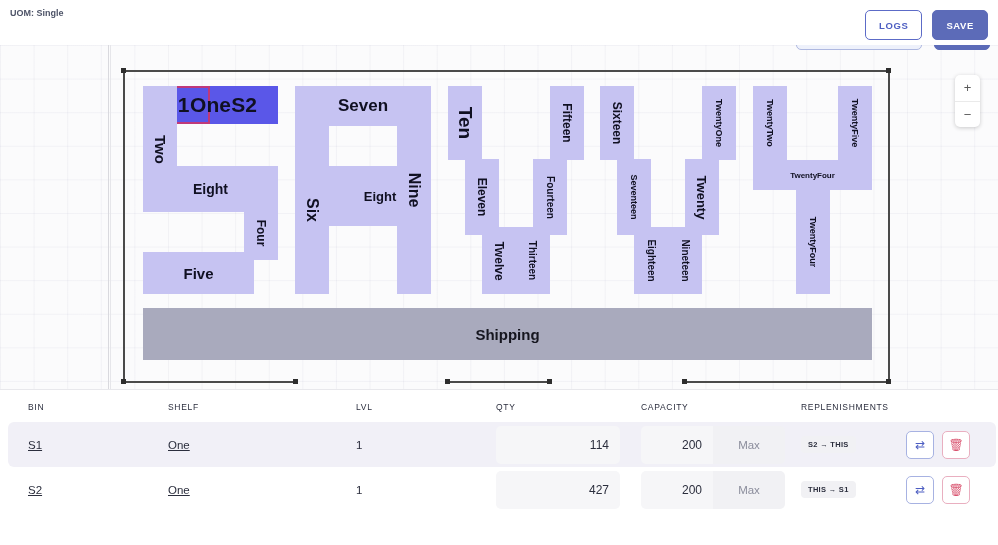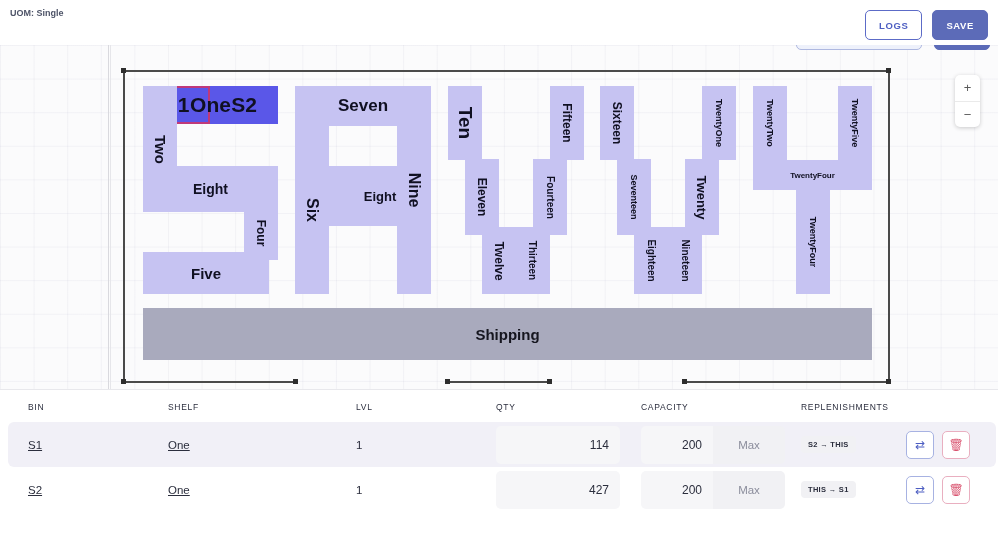--- a/index.html
+++ b/index.html
@@ -201,21 +201,21 @@
     <div id="rack-layer">
         <div class="rack v" style="left: 143px; top: 41px; width: 34px; height: 126px;">
           <span style="font-size: 15px;">Two</span>
         </div>
         <div class="rack" style="left: 143px; top: 121px; width: 135px; height: 46px;">
           <span style="font-size: 14px;">Eight</span>
         </div>
         <div class="rack v" style="left: 244px; top: 161px; width: 34px; height: 54px;">
           <span style="font-size: 12px;">Four</span>
         </div>
-        <div class="rack" style="left: 143px; top: 207px; width: 126px; height: 42px;">
+        <div class="rack" style="left: 143px; top: 207px; width: 111px; height: 42px;">
           <span style="font-size: 15px;">Five</span>
         </div>
         <div class="rack" style="left: 295px; top: 41px; width: 136px; height: 40px;">
           <span style="font-size: 17px;">Seven</span>
         </div>
         <div class="rack v" style="left: 295px; top: 81px; width: 34px; height: 168px;">
           <span style="font-size: 16px;">Six</span>
         </div>
         <div class="rack" style="left: 329px; top: 121px; width: 102px; height: 60px;">
           <span style="font-size: 13px;">Eight</span>

